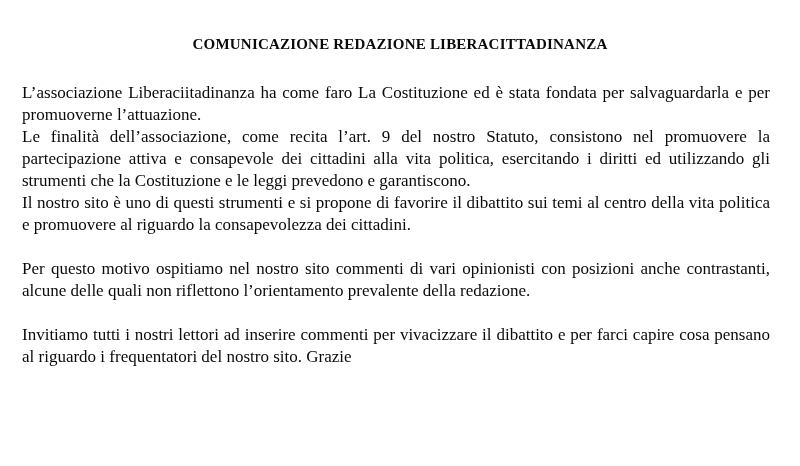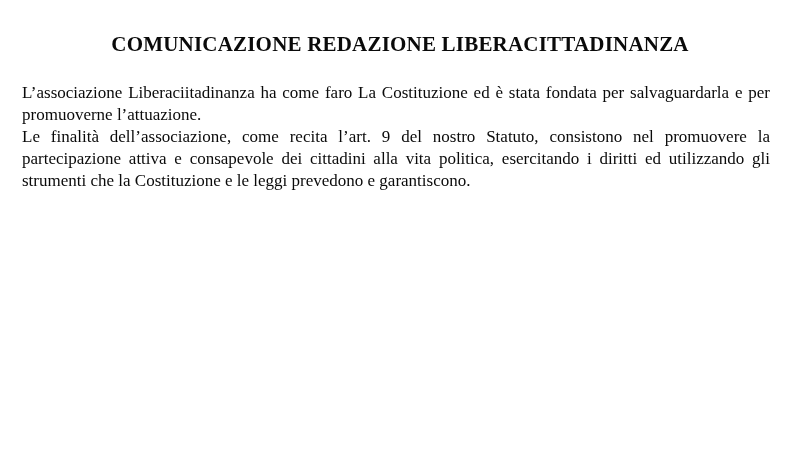--- a/index.html
+++ b/index.html
@@ -11,21 +11,21 @@
     width: 800px;
     height: 466px;
     background: #ffffff;
     color: #0a0a0a;
     font-family: "Liberation Serif", "DejaVu Serif", serif;
     box-sizing: border-box;
     padding: 33px 22px 0 22px;
     overflow: hidden;
   }
   .doc-title {
-    font-size: 21px;
+    font-size: 15px;
     font-weight: bold;
     text-align: center;
     margin: 0 0 27px 0;
     letter-spacing: 0.2px;
     line-height: 22px;
   }
   .block {
     margin: 0 8px 22px 0;
   }
   .block p {
@@ -40,19 +40,24 @@
 </head>
 <body>
 
 <div class="page">
 
   <h1 class="doc-title">COMUNICAZIONE REDAZIONE LIBERACITTADINANZA</h1>
 
   <div class="block">
     <p>L’associazione Liberaciitadinanza ha come faro La Costituzione ed è stata fondata per salvaguardarla e per promuoverne l’attuazione.</p>
     <p>Le finalità dell’associazione, come recita l’art. 9 del nostro Statuto, consistono nel promuovere la partecipazione attiva e consapevole dei cittadini alla vita politica, esercitando i diritti ed utilizzando gli strumenti che la Costituzione e le leggi prevedono e garantiscono.</p>
+    <p>Il nostro sito è uno di questi strumenti e si propone di favorire il dibattito sui temi al centro della  vita politica e promuovere al riguardo la consapevolezza dei cittadini.</p>
   </div>
 
   <div class="block">
+    <p>Per questo motivo ospitiamo nel nostro sito commenti di vari opinionisti con posizioni anche contrastanti, alcune delle quali  non riflettono l’orientamento prevalente della redazione.</p>
   </div>
 
+  <div class="block">
+    <p>Invitiamo tutti i nostri lettori ad inserire commenti per vivacizzare il dibattito e per farci capire cosa pensano al riguardo i frequentatori del nostro sito. Grazie</p>
+  </div>
 
 </div>
 
 </body></html>

